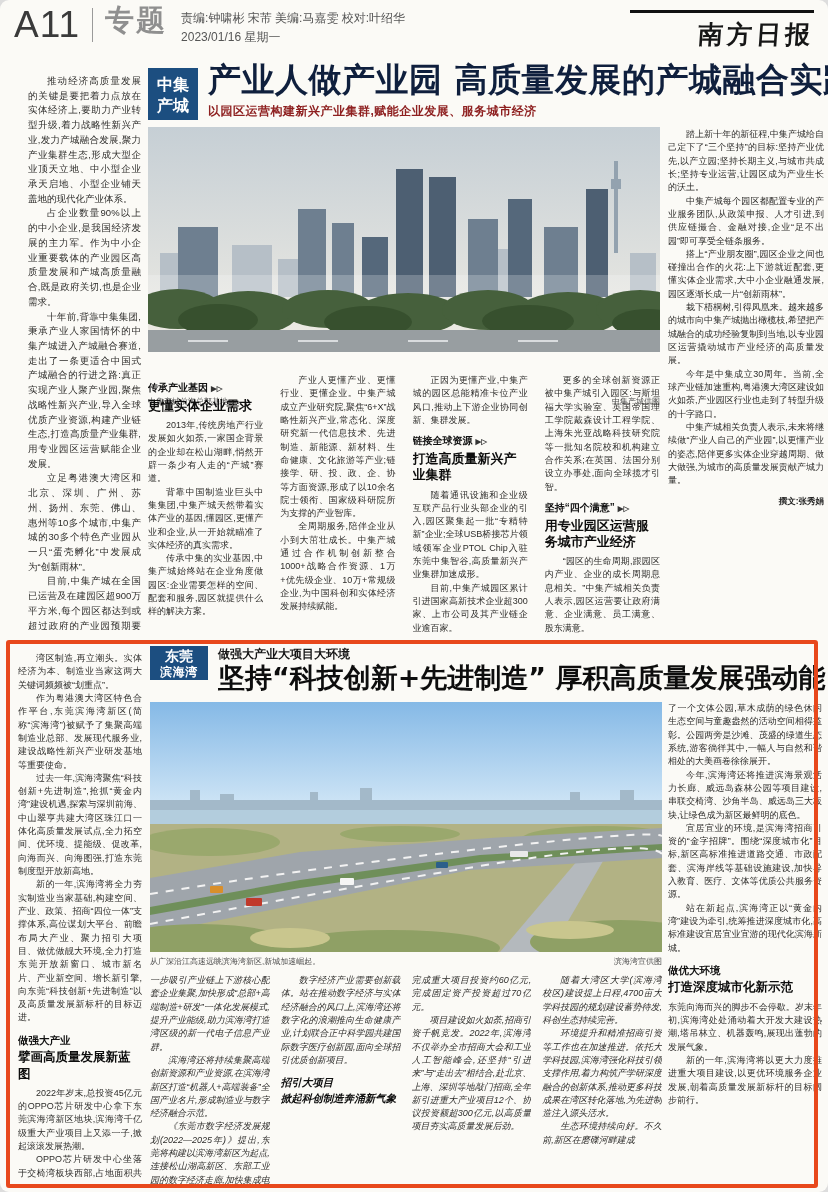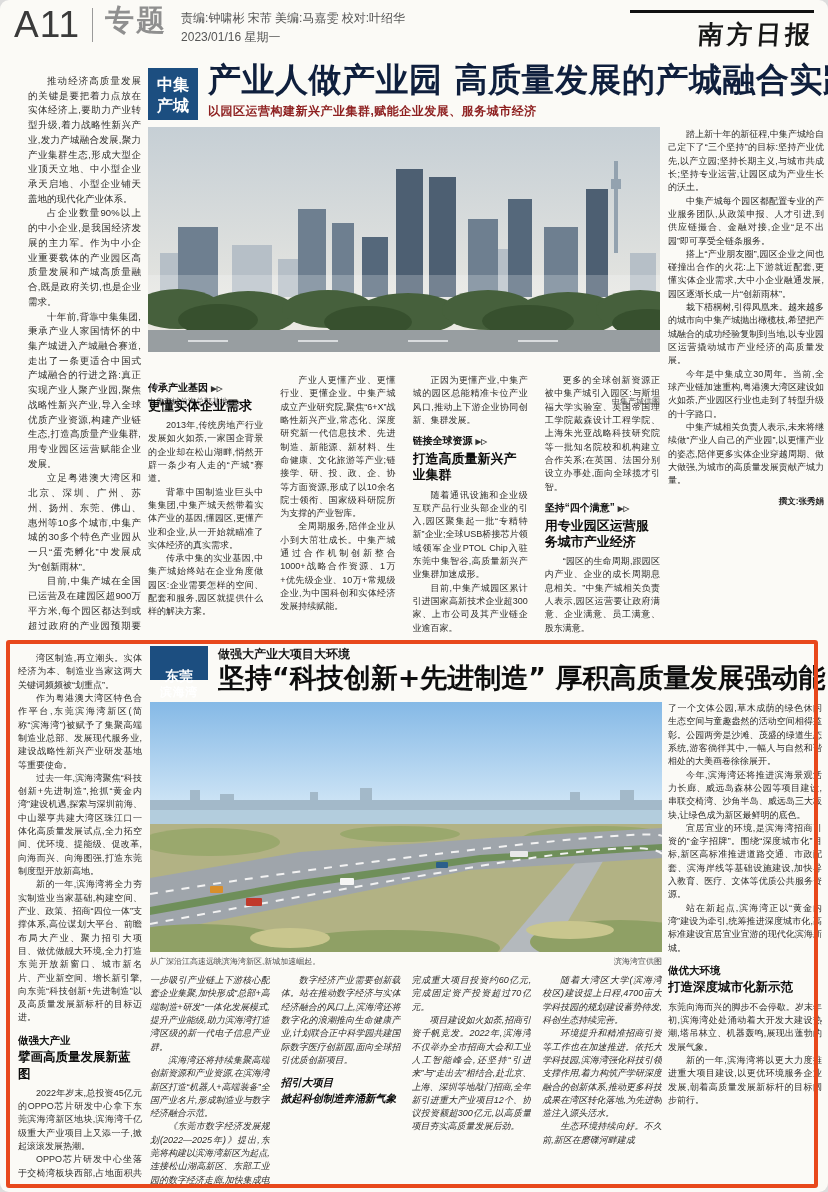--- a/index.html
+++ b/index.html
@@ -28,21 +28,21 @@
   .sub-kicker{font-weight:bold;font-size:10.5px;color:#111;margin:8px 0 1px;}
   .sub-title{font-weight:bold;font-size:12.5px;color:#0d0d0d;line-height:1.3;margin:0 0 5px;}
   .caption{display:flex;justify-content:space-between;font-size:8px;color:#4a4a4a;}
   .byline{text-align:right;font-weight:bold;font-size:8.5px;margin-top:8px;color:#222;}
 
   
   .a1-intro{position:absolute;left:28px;top:74px;width:113px;height:556px;font-size:9.5px;line-height:1.55;}
   .a1-titlebar{position:absolute;left:148px;top:63px;width:676px;display:flex;align-items:flex-end;}
   .labelbox{background:#1c4e80;color:#fff;text-align:center;font-weight:bold;box-sizing:border-box;flex:none;}
   .labelbox.a1{width:50px;height:52px;padding-top:6px;font-size:16px;line-height:1.35;}
-  .labelbox.a2{width:58px;height:34px;padding-top:22px;}
+  .labelbox.a2{width:58px;height:34px;padding-top:2px;}
   .labelbox.a2 .l1{font-size:14px;line-height:1.2;display:block;}
   .labelbox.a2 .l2{font-size:12px;line-height:1.3;display:block;letter-spacing:0.5px;}
   .a1-titletext{margin-left:10px;}
   .headline1{font-family:"DejaVu Sans",sans-serif;font-size:33px;font-weight:900;color:#0f1f3d;
              line-height:1.05;white-space:nowrap;letter-spacing:0.5px;}
   .deck1{font-size:12px;font-weight:bold;color:#8e2020;margin-top:5px;letter-spacing:0.5px;}
   .photo1{position:absolute;left:148px;top:127px;width:512px;height:225px;overflow:hidden;}
   .caption1{position:absolute;left:148px;top:356px;width:512px;margin-top:40px;}
   .a1-cols{position:absolute;left:148px;top:374px;width:512px;height:260px;display:flex;gap:17px;}
   .a1-cols .col{flex:1;}

